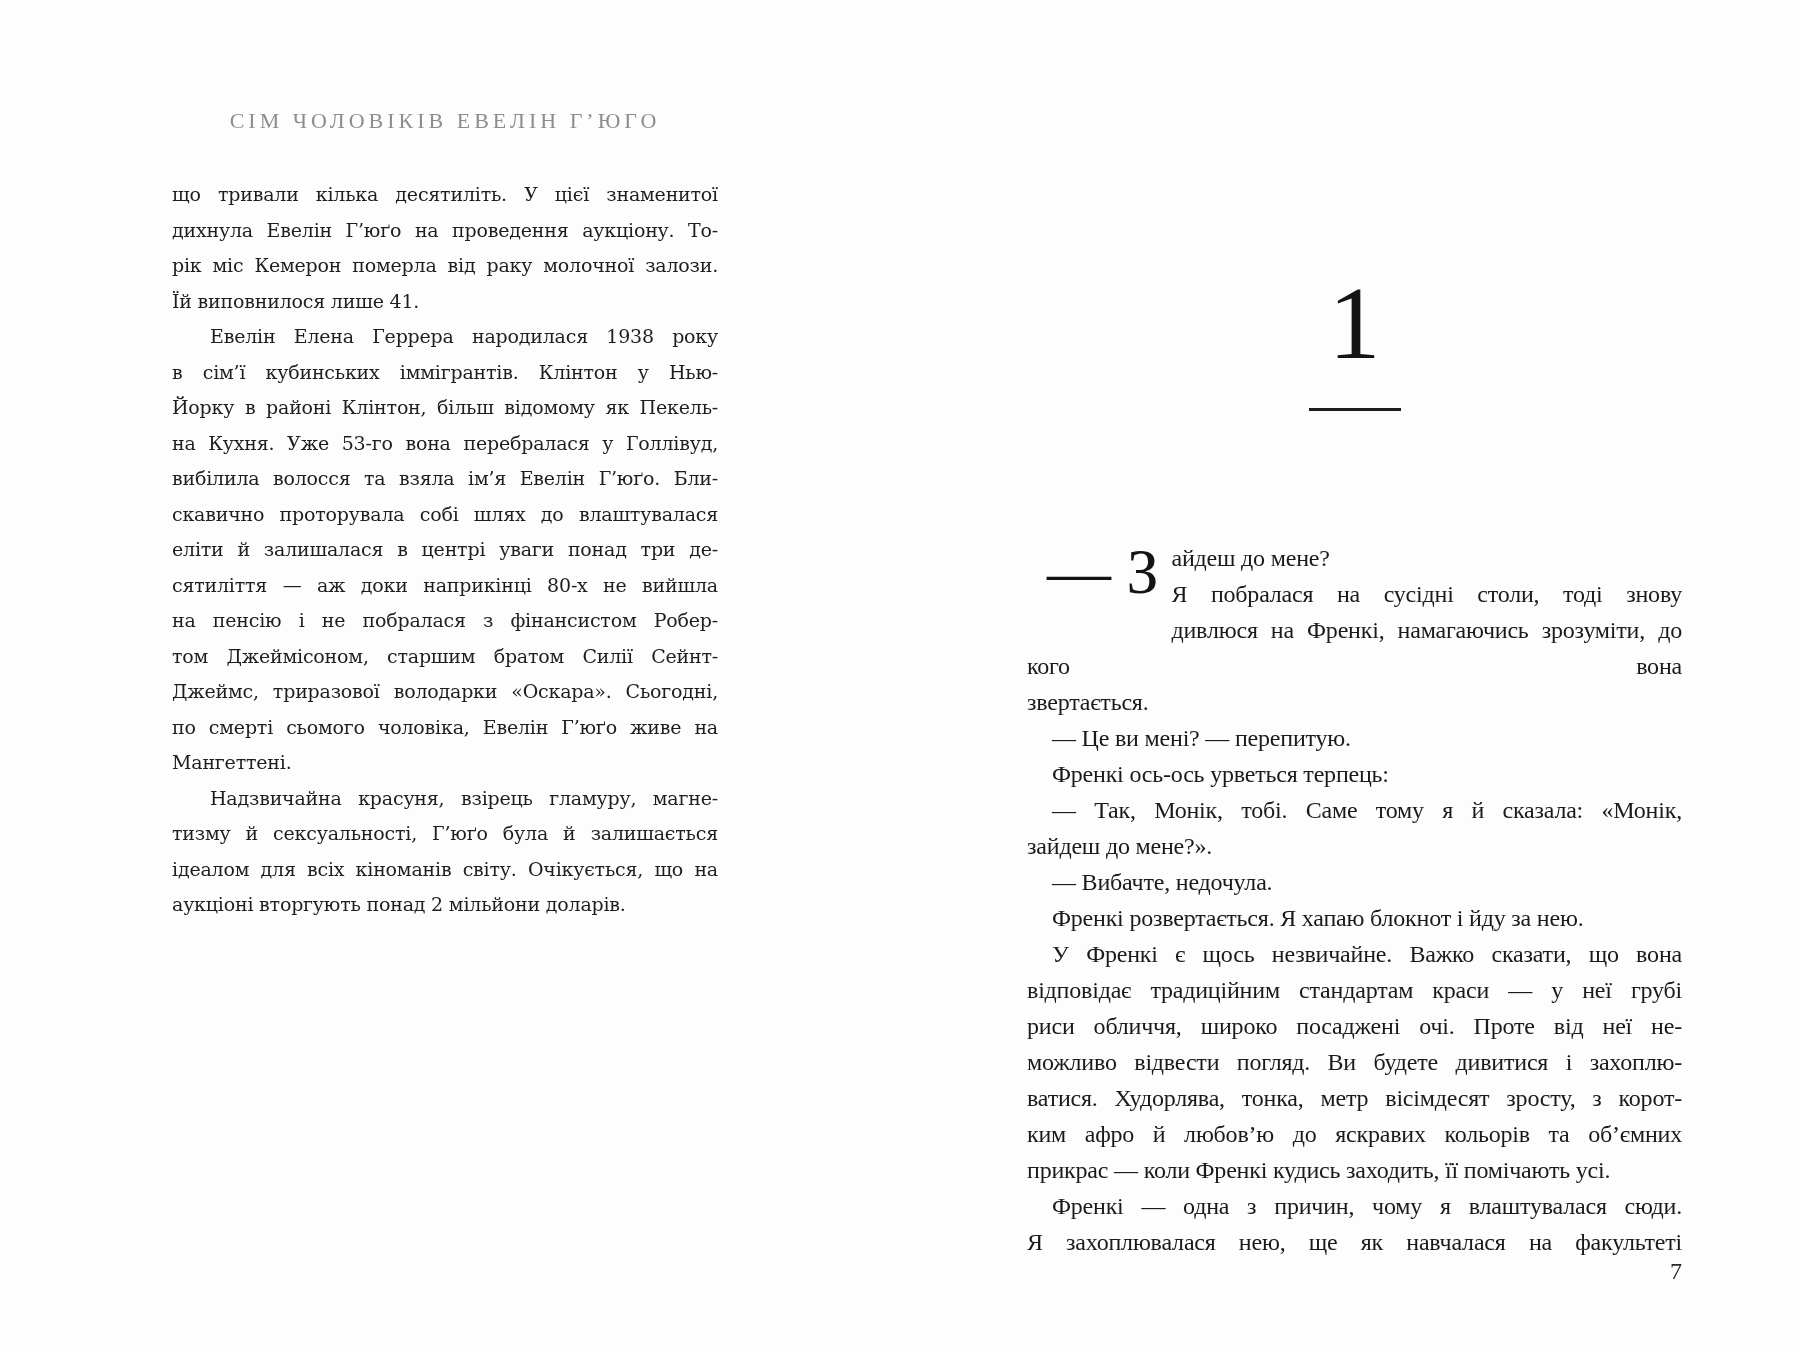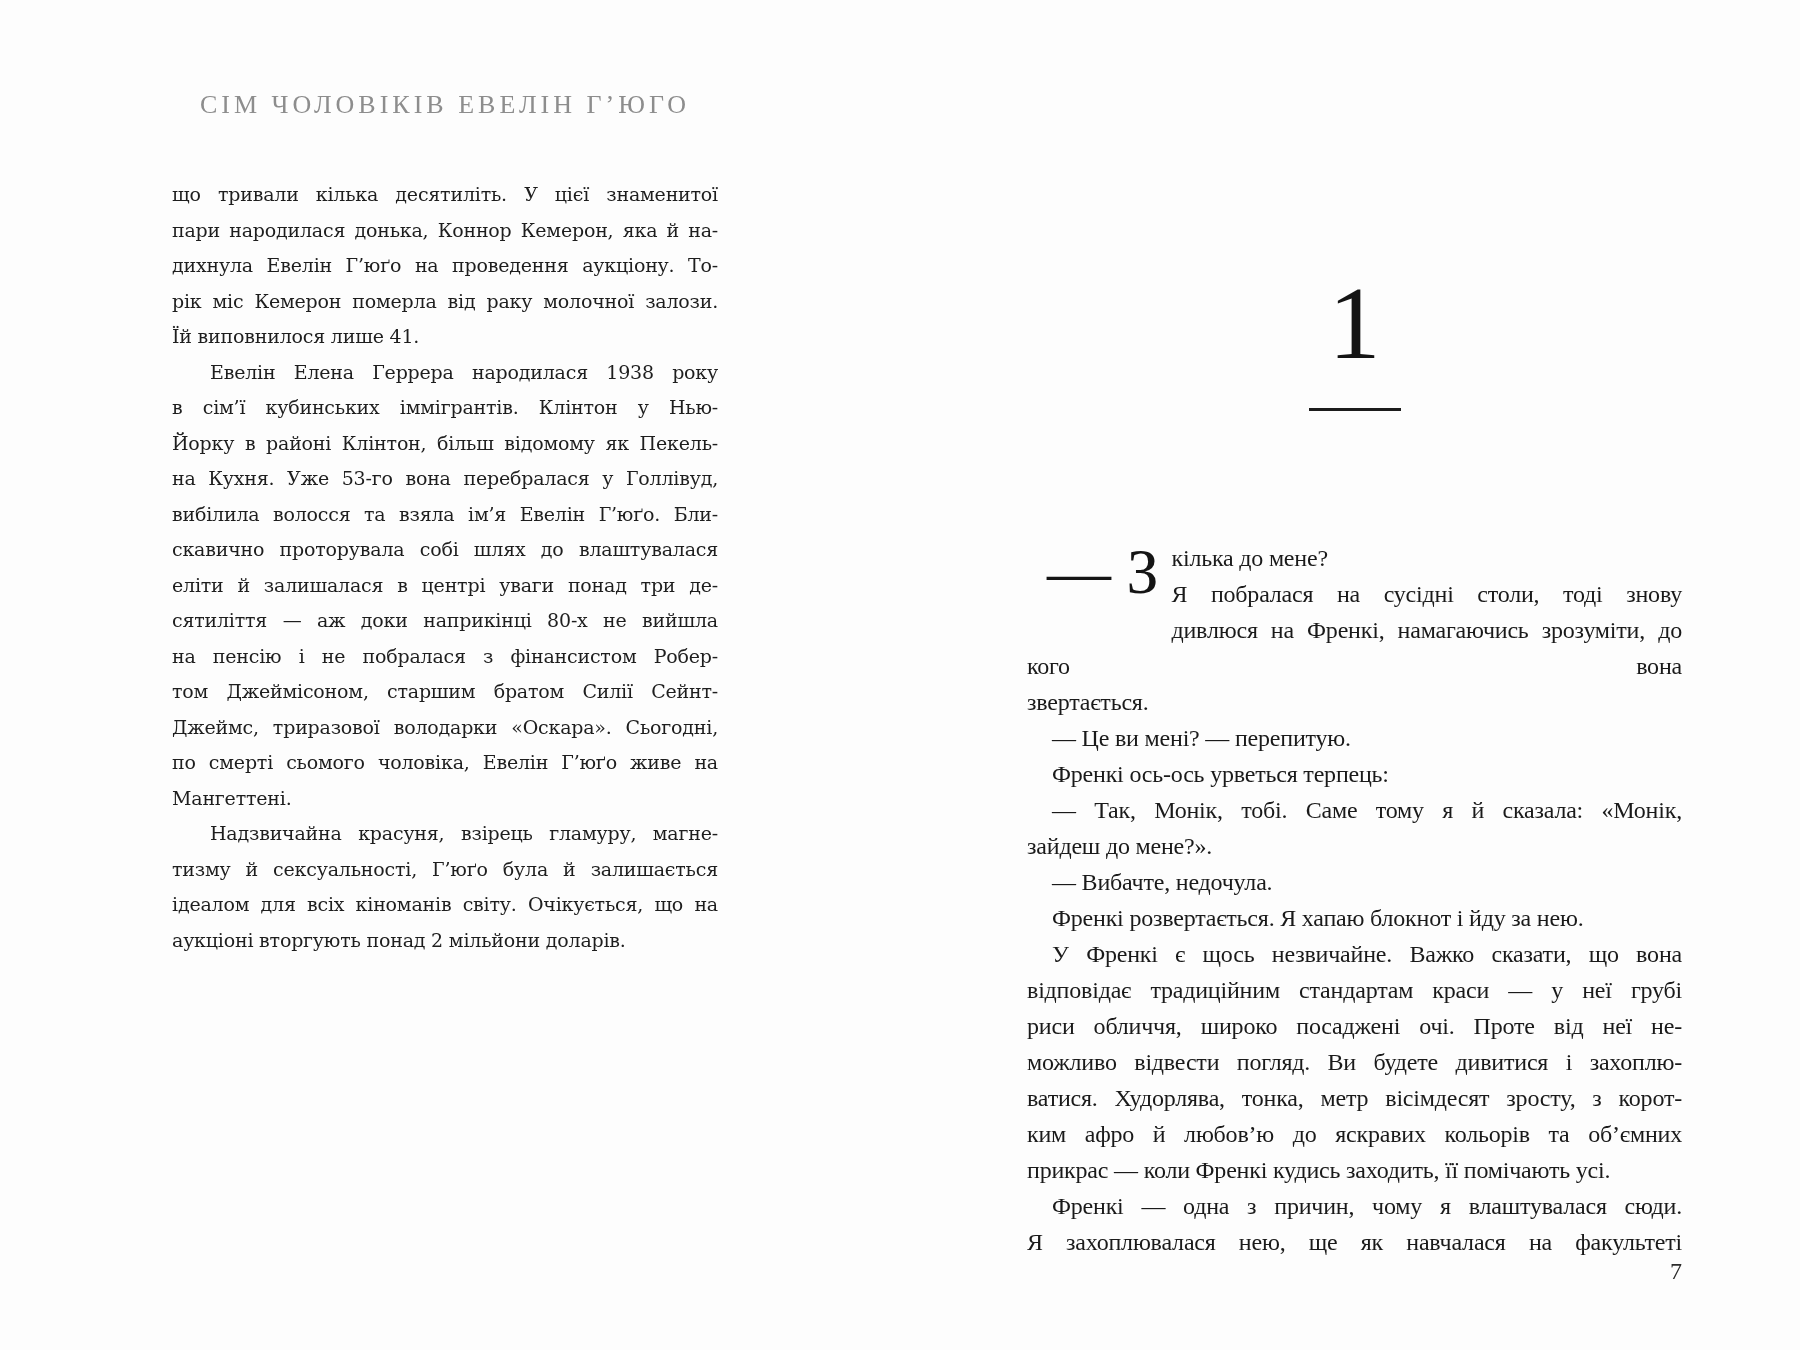--- a/index.html
+++ b/index.html
@@ -5,24 +5,24 @@
   html,body{margin:0;padding:0;background:#e8e8e8;}
   .spread{
     position:relative;
     width:1800px;height:1350px;
     background:#fdfdfd;
     overflow:hidden;
     font-kerning:normal;
   }
   
   .running-header{
-    position:absolute;left:172px;top:92px;width:546px;
+    position:absolute;left:172px;top:108px;width:546px;
     text-align:center;
     font-family:"Liberation Serif",serif;
-    font-size:26px;line-height:26px;
+    font-size:22px;line-height:26px;
     letter-spacing:4px;
     color:#8d8d8d;
     white-space:nowrap;
   }
   .left-body{
     position:absolute;left:172px;top:177px;width:546px;
     font-family:"DejaVu Serif",serif;
     font-size:19px;line-height:35.5px;
     color:#1e1e1e;
     letter-spacing:-0.2px;
@@ -78,21 +78,20 @@
 </head>
 <body>
 
 <div class="spread">
 
   <div class="running-header">СІМ ЧОЛОВІКІВ ЕВЕЛІН Г’ЮГО</div>
 
   <div class="left-body" id="left-body">
       <div class="par">
         <div class="pline">що тривали кілька десятиліть. У цієї знаменитої</div>
-        <div class="pline">пари народилася донька, Коннор Кемерон, яка й на-</div>
         <div class="pline">дихнула Евелін Г’юґо на проведення аукціону. То-</div>
         <div class="pline">рік міс Кемерон померла від раку молочної залози.</div>
         <div class="pline nofill">Їй виповнилося лише 41.</div>
       </div>
       <div class="par indent">
         <div class="pline">Евелін Елена Геррера народилася 1938 року</div>
         <div class="pline">в сім’ї кубинських іммігрантів. Клінтон у Нью-</div>
         <div class="pline">Йорку в районі Клінтон, більш відомому як Пекель-</div>
         <div class="pline">на Кухня. Уже 53-го вона перебралася у Голлівуд,</div>
         <div class="pline">вибілила волосся та взяла ім’я Евелін Г’юґо. Бли-</div>
@@ -114,21 +113,21 @@
     </div>
 
   <div class="chapter-head">
     <span class="chapter-num">1</span>
     <div class="chapter-rule"></div>
   </div>
 
   <div class="right-body" id="right-body">
       <div class="par">
         <div class="dropcap">— З</div>
-        <div class="pline nofill">кілька до мене?</div>
+        <div class="pline nofill">айдеш до мене?</div>
         <div class="pline">Я побралася на сусідні столи, тоді знову</div>
         <div class="pline">дивлюся на Френкі, намагаючись зрозуміти, до кого вона</div>
         <div class="pline nofill">звертається.</div>
       </div>
       <div class="par indent">
         <div class="pline nofill">— Це ви мені? — перепитую.</div>
       </div>
       <div class="par indent">
         <div class="pline nofill">Френкі ось-ось урветься терпець:</div>
       </div>

